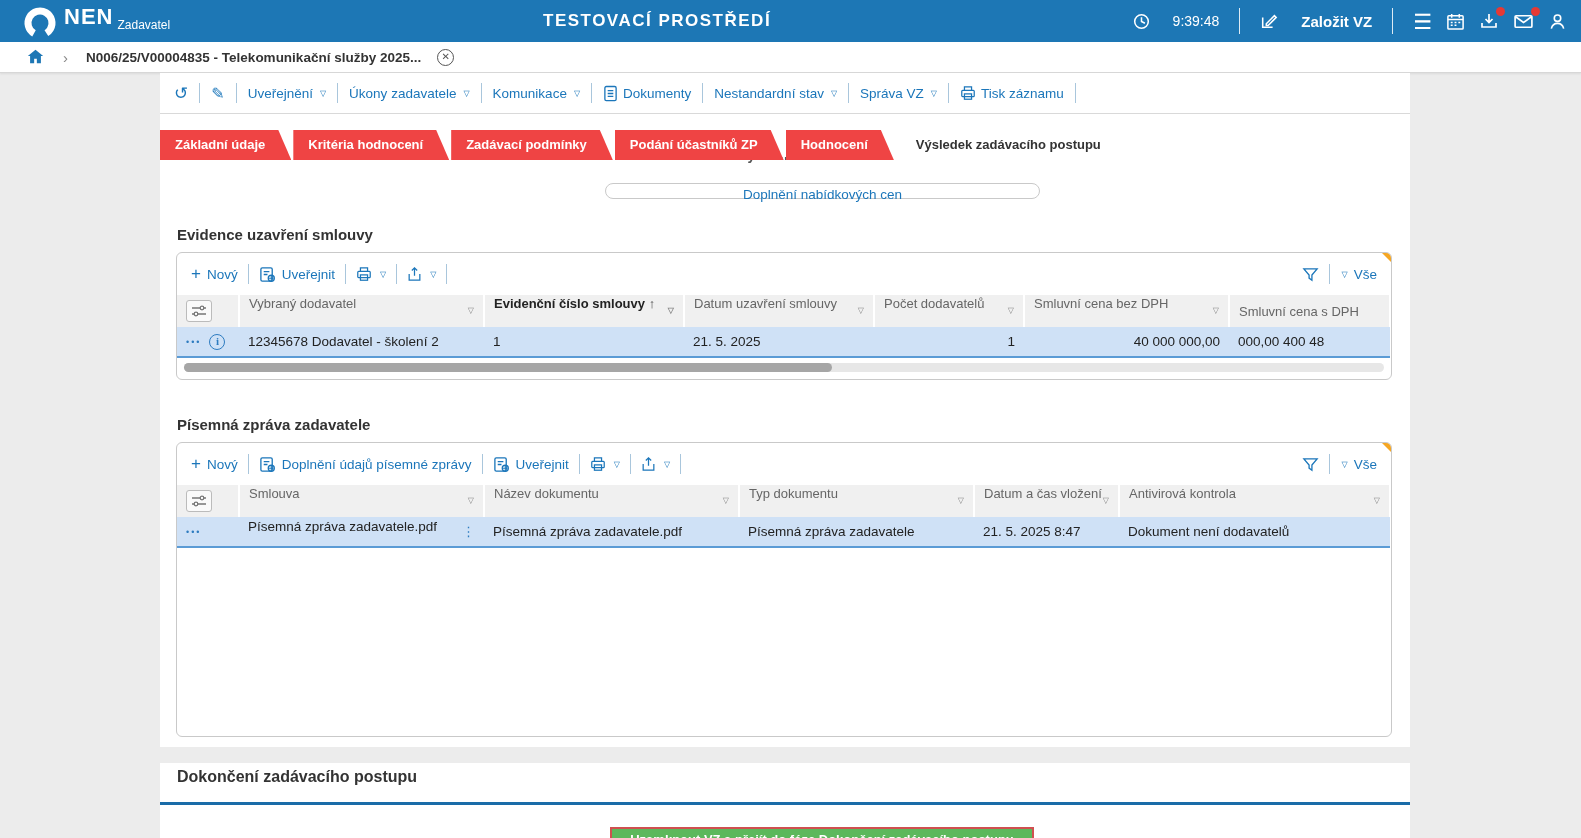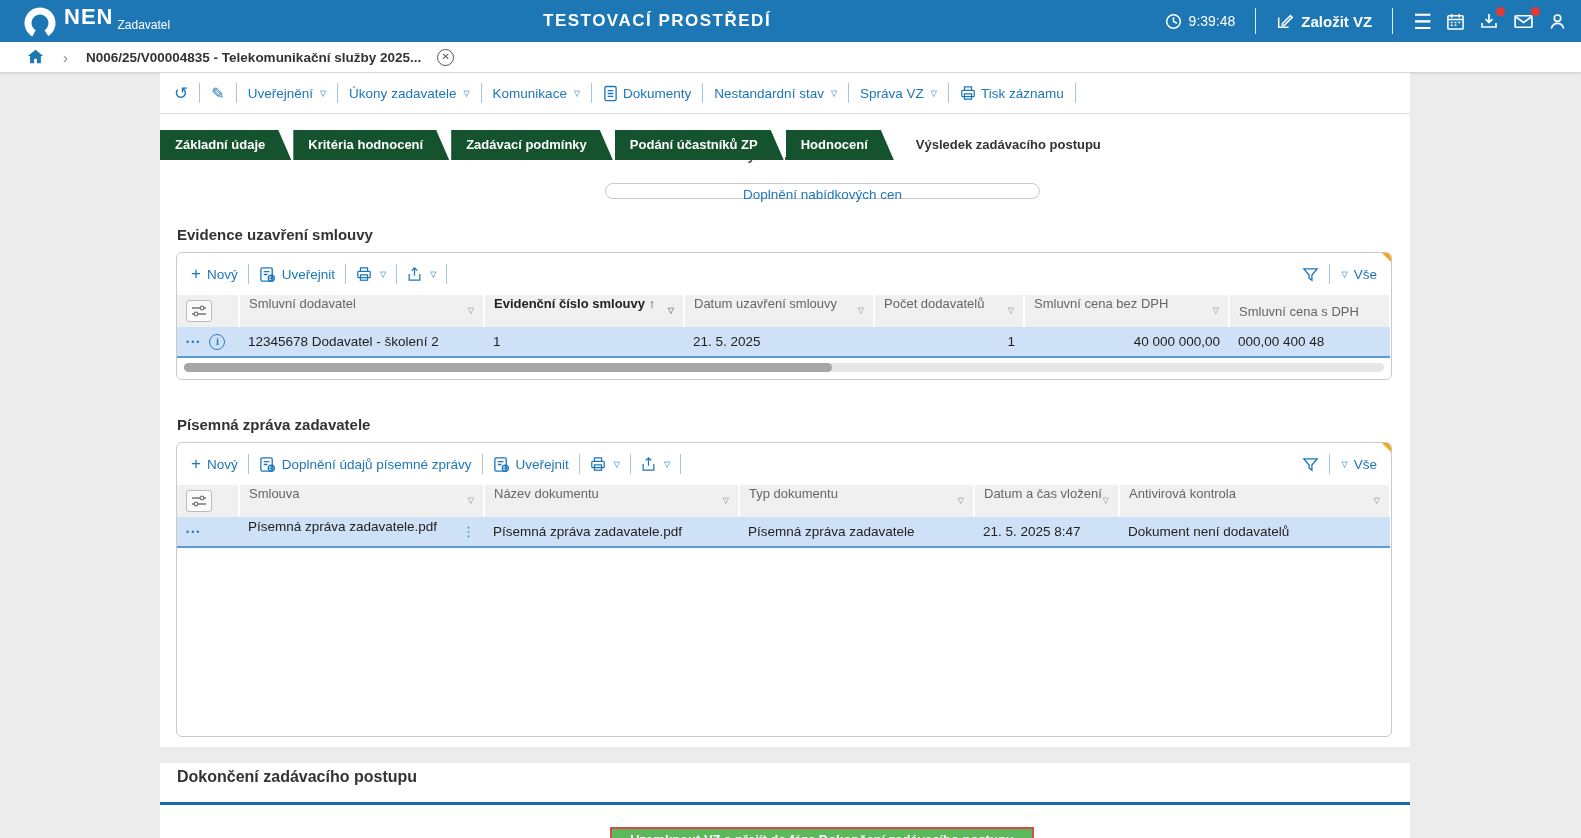--- a/index.html
+++ b/index.html
@@ -9,21 +9,21 @@
   
   .topbar { position:relative; height:42px; background:#1d77b5; color:#fff;
             display:flex; align-items:center; padding:0 14px; }
   .brand { display:flex; align-items:flex-start; gap:6px; margin-left:8px; }
   .brand svg { margin-top:3px; }
   .brand-name { font-size:22px; font-weight:bold; letter-spacing:1px; line-height:30px; }
   .brand-sub { font-size:12px; margin-top:16px; margin-left:-2px; }
   .env-title { position:absolute; left:543px; top:0; height:42px; line-height:42px;
                font-size:17px; font-weight:bold; letter-spacing:1.5px; }
   .topbar-right { margin-left:auto; display:flex; align-items:center; gap:14px; }
-  .tb-item { display:flex; align-items:center; gap:7px; font-size:14px;text-align:center; }
+  .tb-item { display:flex; align-items:center; gap:23px; font-size:14px;text-align:center; }
   .tb-bold { font-size:15px; font-weight:bold; }
   .vdiv { width:1px; height:26px; background:rgba(255,255,255,.85); margin:0 6px; }
   .menu-glyph { font-size:21px; line-height:21px; }
   .icon-badge { position:relative; display:inline-flex; }
   .badge-dot { position:absolute; top:-4px; right:-6px; width:9px; height:9px;
                border-radius:50%; background:#e53935; }
 
   
   .crumbbar { height:31px; background:#fff; border-bottom:1px solid #d7d7d7;
               display:flex; align-items:center; padding:0 14px; gap:10px;
@@ -40,21 +40,21 @@
   .record-toolbar { display:flex; align-items:center; height:41px;
                     border-bottom:1px solid #d9d9d9; padding-left:14px;
                     color:#1b76ba; font-size:13.5px; }
   .rt-item { display:flex; align-items:center; gap:5px; white-space:nowrap; }
   .rt-sep { width:1px; height:20px; background:#a9c6dc; margin:0 11px; }
   .caret { font-size:8px; color:#1b76ba; margin-left:2px; }
 
   
   .tabbar { display:flex; margin-top:16px; position:relative; z-index:2; }
   .tab { height:30px; line-height:30px; padding:0 26px 0 15px; margin-right:2px;
-         background:#14532d; color:#fff; font-weight:bold; font-size:13px;
+         background:#ef4444; color:#fff; font-weight:bold; font-size:13px;
          clip-path:polygon(0 0, calc(100% - 13px) 0, 100% 100%, 0 100%); }
   .tab.active { background:#fff; color:#333; padding:0 34px 0 20px; }
 
   .clip-wrap { position:relative; z-index:1; height:8px; overflow:hidden;
                margin:-3px 0 0 445px; width:300px; }
   .clip-wrap span { display:block; line-height:20px; transform:translateY(-12px);
                     font-weight:bold; color:#555; font-size:14px; text-align:center; }
 
   .pill-btn { margin:18px 0 0 445px; width:435px; height:16px; line-height:22px;
               border:1px solid #c9c9c9; border-radius:12px; background:#fff;
@@ -313,21 +313,21 @@
           <tr>
         <th>
           <span class="cfgbox">
             <svg width="16" height="12" viewBox="0 0 16 12" fill="none" stroke="#777" stroke-width="1.3">
               <path d="M1 3h14M1 9h14"></path>
                   <circle cx="11" cy="3" r="1.8" fill="#fff"></circle>
                   <circle cx="5" cy="9" r="1.8" fill="#fff"></circle>
             </svg>
           </span>
         </th>
-        <th><span>Smluvní dodavatel</span><span class="th-flag">▽</span></th>
+        <th><span>Vybraný dodavatel</span><span class="th-flag">▽</span></th>
         <th class="sorted"><span>Evidenční číslo smlouvy</span>
           <span style="font-weight:normal;color:#444;">↑</span>
           <span class="th-flag">▽</span></th>
         <th><span>Datum uzavření smlouvy</span><span class="th-flag">▽</span></th>
         <th><span>Počet dodavatelů</span><span class="th-flag">▽</span></th>
         <th><span>Smluvní cena bez DPH</span><span class="th-flag">▽</span></th>
         <th><span>Smluvní cena s DPH</span></th>
       </tr>
       <tr>
         <td>

